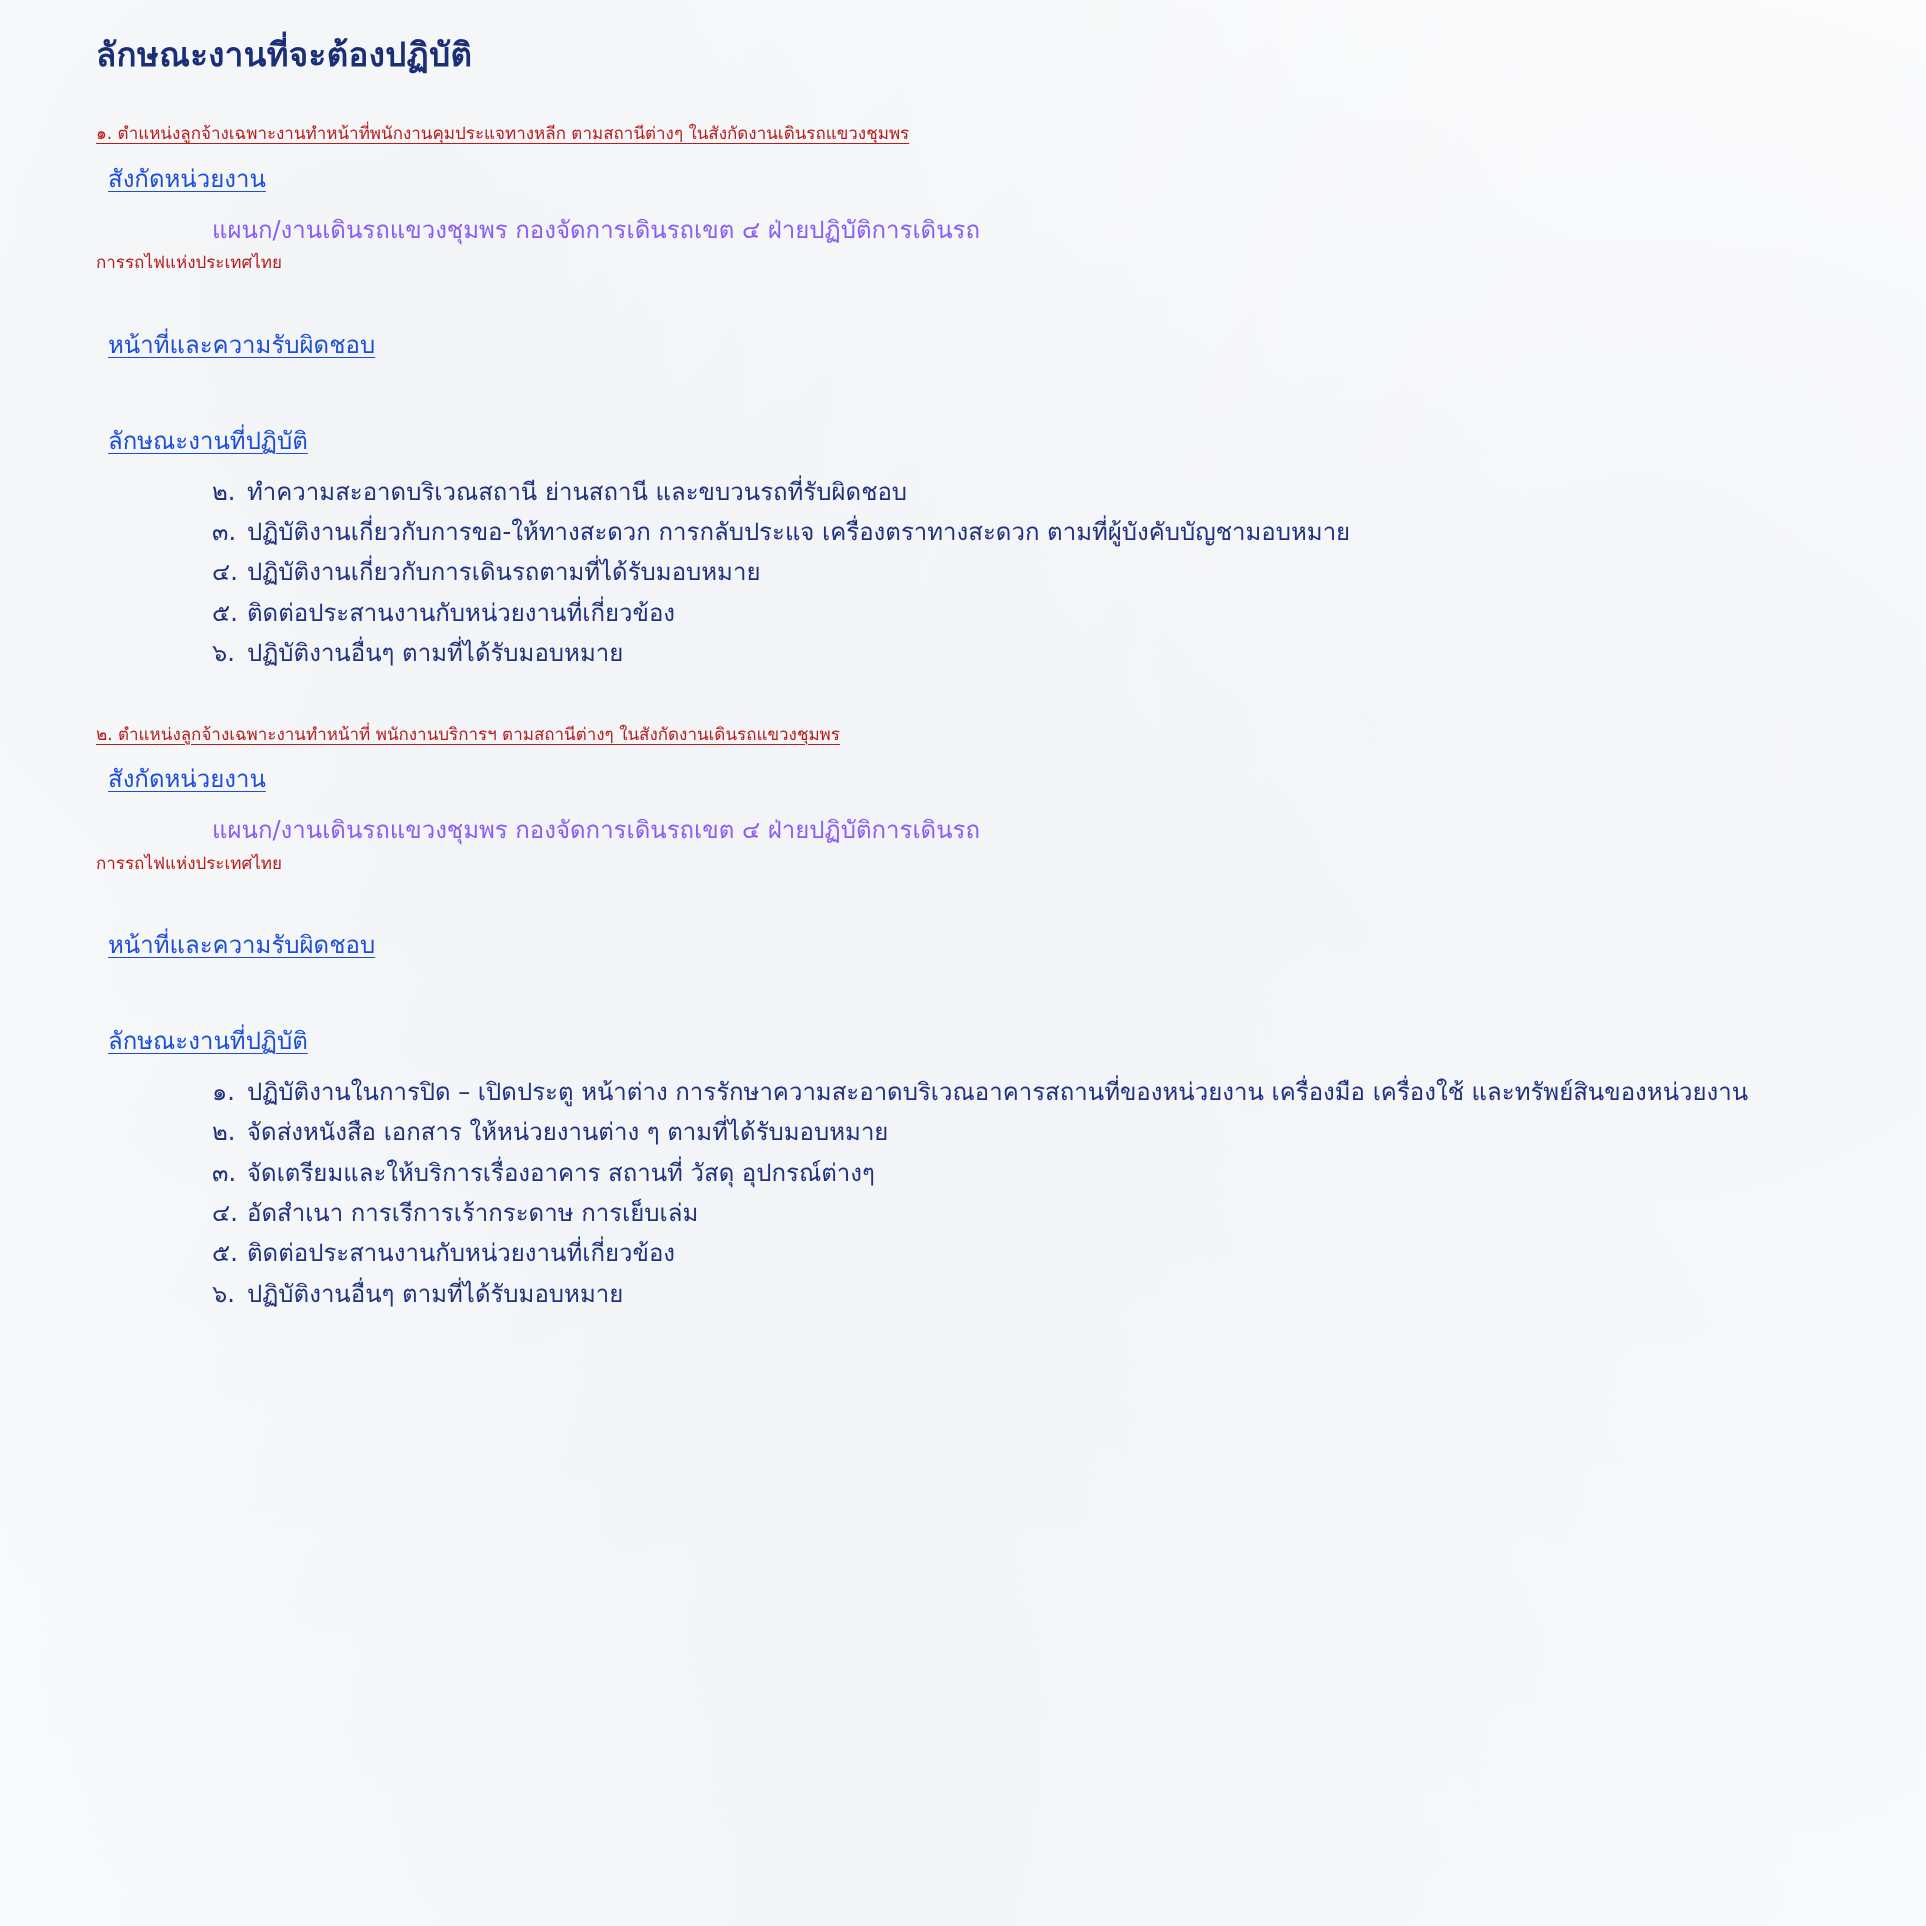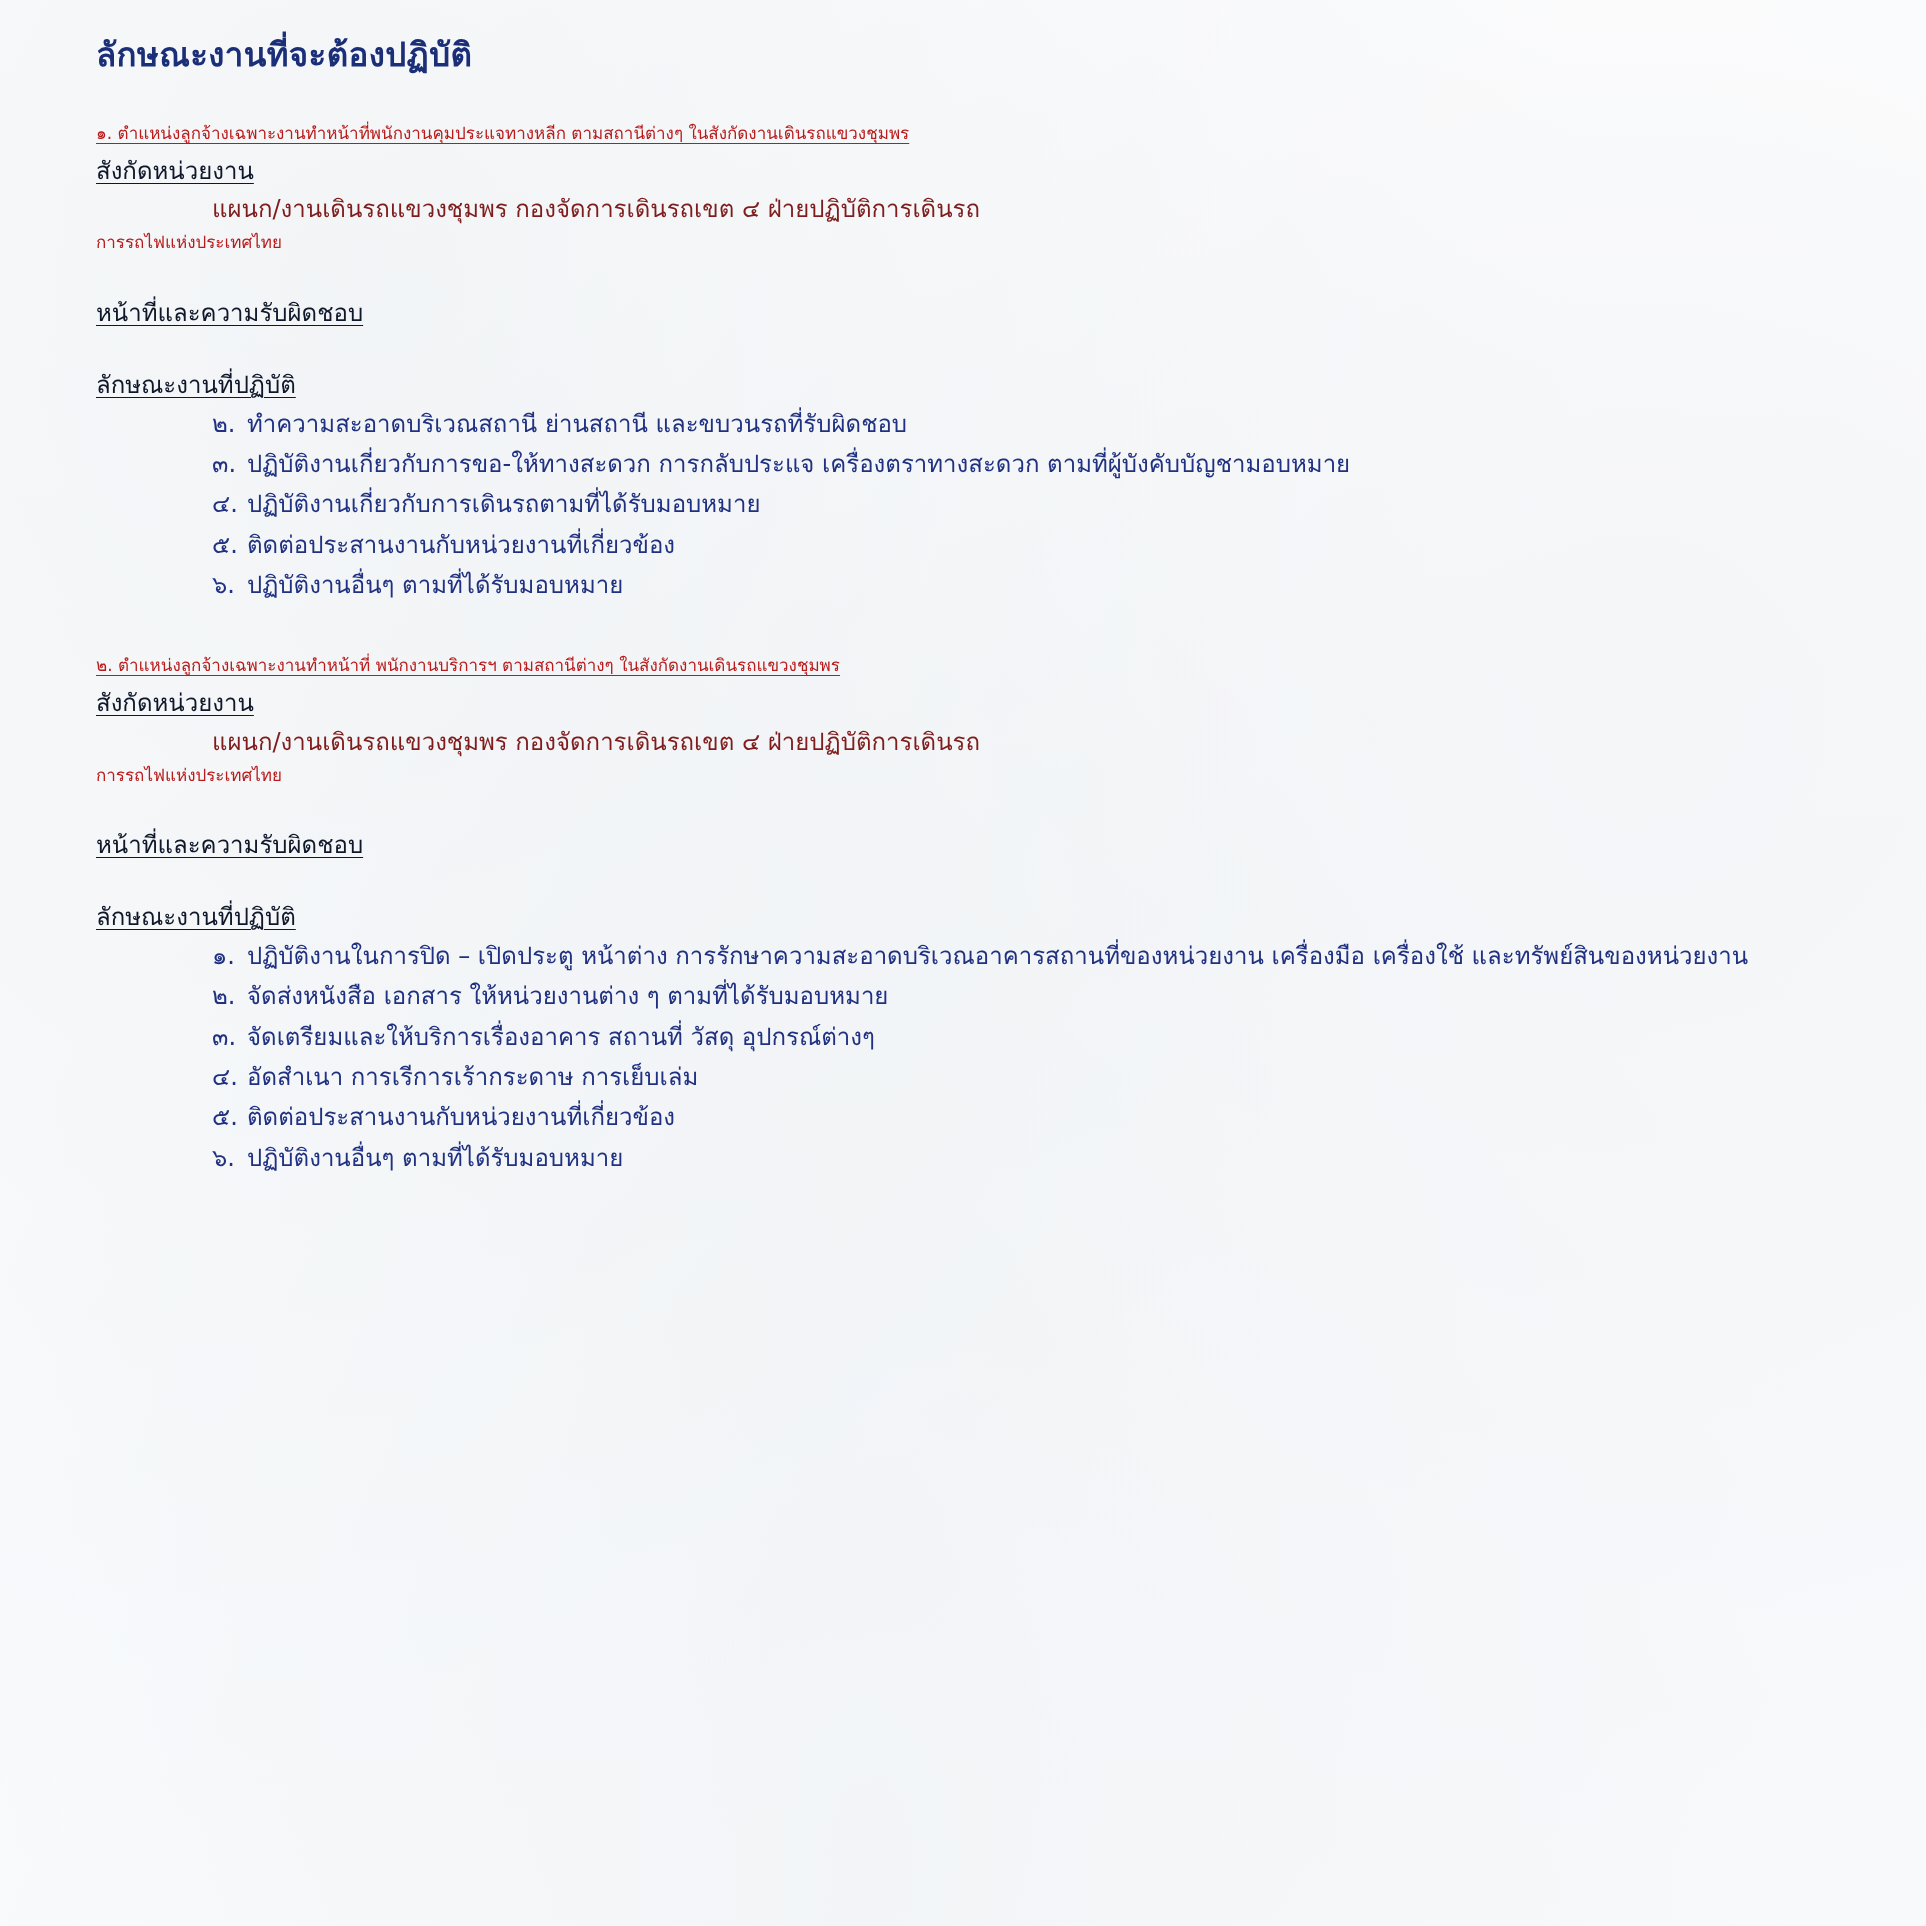--- a/index.html
+++ b/index.html
@@ -50,30 +50,30 @@
     text-indent: 0;
   }
   .u {
     text-decoration: underline;
     text-underline-offset: 3.9px;
     text-decoration-thickness: 1.2px;
   }
   .heading {
     font-size: 24px;
     line-height: 1.62;
-    color: #0f172a;
-    margin: 0;
+    color: #1d4ed8;
+    margin: 12px;
   }
   .block-gap {
     height: 33px;
   }
   .indent-body {
     font-size: 24px;
     line-height: 1.62;
-    color: #7f1d1d;
+    color: #8b5cf6;
     margin: 0;
     text-indent: 116px;
   }
   .list {
     margin: 0;
     padding: 0;
     list-style: none;
   }
   .list li {
     font-size: 24px;

